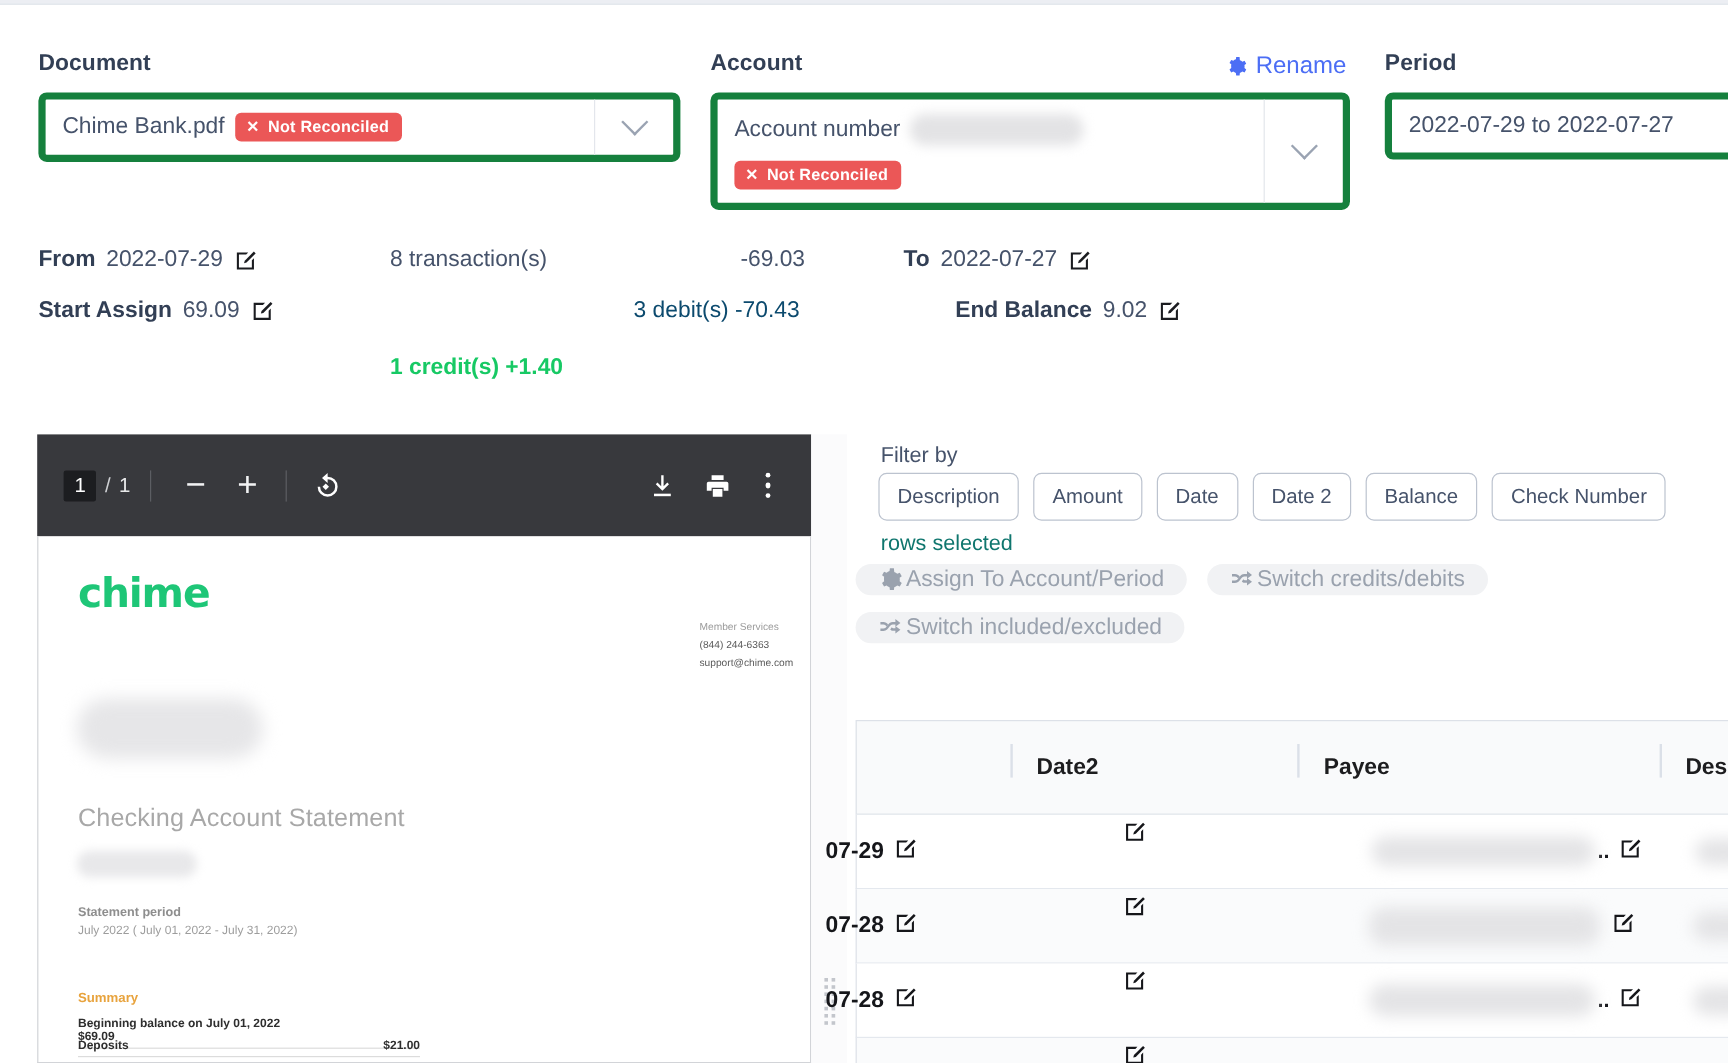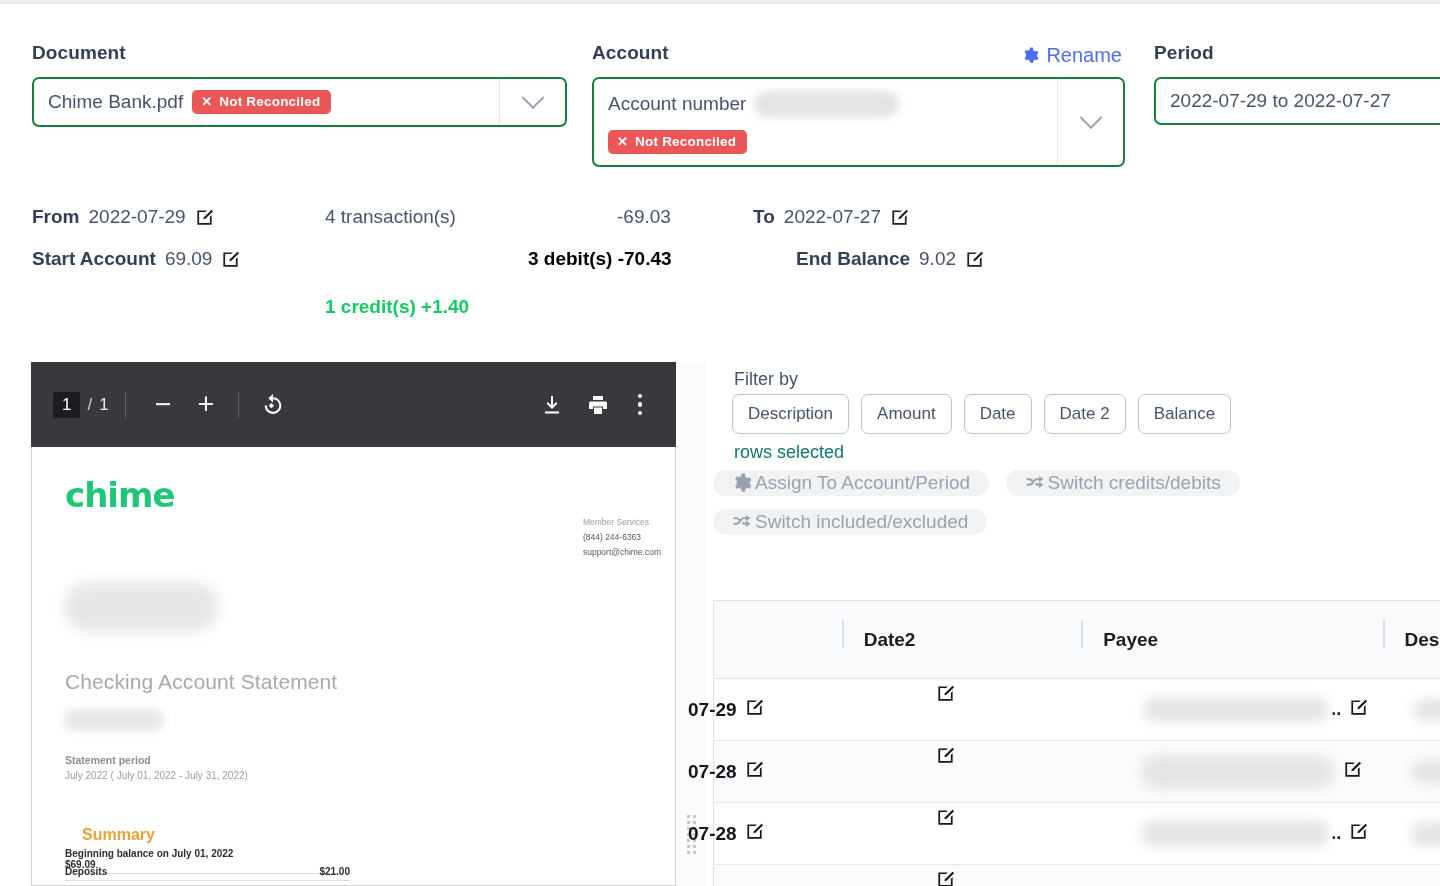--- a/index.html
+++ b/index.html
@@ -17,21 +17,21 @@
 
   .field-label {
     font-size:19px; font-weight:bold; color:#323f55; letter-spacing:0.1px;
   }
 
   .doc-block { position:absolute; left:32px; top:0; width:535px; }
   .acct-block { position:absolute; left:592px; top:0; width:533px; }
   .period-block { position:absolute; left:1154px; top:0; width:330px; }
 
   .select-box {
-    margin-top:13px; border:2px solid #15803d; border-radius:7px; background:#fff;
+    margin-top:13px; border:6px solid #15803d; border-radius:7px; background:#fff;
     display:flex; align-items:stretch; position:relative;
   }
   .select-inner { flex:1; padding:11px 14px; display:flex; align-items:center; flex-wrap:wrap; gap:9px; min-height:26px; }
   .select-inner.tall { min-height:80px; align-content:flex-start; padding-top:12px; }
   .select-text { font-size:19px; color:#46536b; white-space:nowrap; }
   .caret-wrap { width:66px; display:flex; align-items:center; justify-content:center; border-left:1px solid #e3e6ec; }
   .caret-wrap.tall { align-items:center; }
   .caret { width:16px; height:16px; border-right:2.4px solid #9aa3b2; border-bottom:2.4px solid #9aa3b2; transform:rotate(45deg) translate(-3px,-3px); }
 
   .badge {
@@ -49,21 +49,21 @@
     color:#4c6ef5; font-size:20px; cursor:pointer;
   }
   .gear { width:17px; height:17px; fill:#4c6ef5; }
 
   
   .stats { position:absolute; left:0; top:206px; width:1440px; }
   .stats-row { position:relative; height:42px; }
   .st { position:absolute; font-size:19px; color:#46536b; white-space:nowrap; display:flex; align-items:center; gap:9px; }
   .st b { font-weight:bold; color:#323f55; }
   .st.green { color:#17c964; font-weight:bold; }
-  .st.red { color:#000000; font-weight:bold; }
+  .st.red { color:#0c4a6e; font-weight:normal; }
   .pencil { width:19px; height:19px; display:inline-block; position:relative; flex:0 0 auto; }
   .pencil svg { width:19px; height:19px; }
 
   
   .pdf-pane { position:absolute; left:31px; top:362px; width:645px; height:524px; background:#fff; }
   .pdf-toolbar {
     height:85px; background:#38393d; display:flex; align-items:center; padding:0 22px;
     color:#fff;
   }
   .pg-box { background:#1c1d20; color:#fff; font-size:17px; padding:3px 9px; border-radius:2px; min-width:26px; text-align:center; }
@@ -78,21 +78,21 @@
 
   .pdf-page { height:439px; background:#fff; border:1px solid #d2d4d8; border-top:none; position:relative; overflow:hidden; }
   .chime-logo { position:absolute; left:33px; top:28px; font-size:34px; font-weight:bold; color:#1ec677; letter-spacing:-1px; font-family:"DejaVu Sans", sans-serif; }
   .member-svc { position:absolute; right:14px; top:68px; text-align:left; font-size:8.5px; color:#5a5a5a; line-height:1.75; }
   .member-svc .ttl { color:#9b9b9b; }
   .redact-blob { position:absolute; left:32px; top:135px; width:155px; height:50px; background:#e6e6e8; border-radius:25px; filter:blur(7px); }
   .stmt-title { position:absolute; left:33px; top:223px; font-size:21px; color:#a8a8a8; letter-spacing:0.1px; }
   .redact-blob2 { position:absolute; left:32px; top:262px; width:100px; height:22px; background:#e8e8ea; border-radius:11px; filter:blur(4px); }
   .stmt-period-lbl { position:absolute; left:33px; top:307px; font-size:10.5px; color:#8e8e8e; font-weight:bold; }
   .stmt-period-val { position:absolute; left:33px; top:323px; font-size:10px; color:#9d9d9d; }
-  .summary-lbl { position:absolute; left:50px; top:379px; font-size:16px; color:#e8a33d; font-weight:bold; }
+  .summary-lbl { position:absolute; left:33px; top:379px; font-size:11px; color:#e8a33d; font-weight:bold; }
   .sum-row { position:absolute; left:33px; width:285px; display:flex; justify-content:space-between; font-size:10px; color:#2e2e2e; font-weight:bold; border-bottom:1px solid #dcdcdc; padding-bottom:3px; }
   .sum-row.r1 { top:401px;flex-direction:column; }
   .sum-row.r2 { top:419px; }
 
   
   .divider { position:absolute; left:676px; top:362px; width:30px; height:524px; background:#fbfbfc; }
   .grip { position:absolute; left:687px; top:815px; display:grid; grid-template-columns:repeat(2,3px); gap:3px; }
   .grip i { width:3px; height:3px; background:#c3c6cc; display:block; }
 
   
@@ -202,34 +202,34 @@
   <div class="stats">
     <div class="stats-row">
       <div class="st" style="left:32px;">
         <b>From</b>
         <span>2022-07-29</span>
         <span class="pencil"><svg viewBox="0 0 24 24" fill="#1b1c20">
               <path d="M3 3h12l-2.2 2.2H5.2v13.6h13.6v-7.6L21 9v12H3z"></path>
               <path d="M20.9 2.1l1.9 1.9-9.6 9.6-2.6.7.7-2.6z"></path>
             </svg></span>
       </div>
-      <div class="st" style="left:325px;">4 transaction(s)</div>
+      <div class="st" style="left:325px;">8 transaction(s)</div>
       <div class="st" style="left:617px;">-69.03</div>
       <div class="st" style="left:753px;">
         <b>To</b>
         <span>2022-07-27</span>
         <span class="pencil"><svg viewBox="0 0 24 24" fill="#1b1c20">
               <path d="M3 3h12l-2.2 2.2H5.2v13.6h13.6v-7.6L21 9v12H3z"></path>
               <path d="M20.9 2.1l1.9 1.9-9.6 9.6-2.6.7.7-2.6z"></path>
             </svg></span>
       </div>
     </div>
     <div class="stats-row">
       <div class="st" style="left:32px;">
-        <b>Start Account</b>
+        <b>Start Assign</b>
         <span>69.09</span>
         <span class="pencil"><svg viewBox="0 0 24 24" fill="#1b1c20">
               <path d="M3 3h12l-2.2 2.2H5.2v13.6h13.6v-7.6L21 9v12H3z"></path>
               <path d="M20.9 2.1l1.9 1.9-9.6 9.6-2.6.7.7-2.6z"></path>
             </svg></span>
       </div>
       <div class="st green" style="left:325px;margin-top:48px;">1 credit(s) +1.40</div>
       <div class="st red" style="left:528px;">3 debit(s) -70.43</div>
       <div class="st" style="left:796px;">
         <b>End Balance</b>
@@ -318,20 +318,21 @@
   </div>
 
   <div class="right-pane">
     <div class="filter-lbl">Filter by</div>
     <div class="chips">
       <div class="chip">Description</div>
       <div class="chip">Amount</div>
       <div class="chip">Date</div>
       <div class="chip">Date 2</div>
       <div class="chip">Balance</div>
+      <div class="chip">Check Number</div>
     </div>
     <div class="rows-selected">rows selected</div>
 
     <div class="actions">
       <button class="act-btn">
         <svg class="act-ic" viewBox="0 0 24 24">
             <path d="M12 8a4 4 0 1 0 0 8 4 4 0 0 0 0-8zm9.4 4c0-.6-.05-1.2-.15-1.75l2.1-1.6-2-3.46-2.5 1a8.9 8.9 0 0 0-3-1.74L15.5.6h-4l-.35 2.85a8.9 8.9 0 0 0-3 1.74l-2.5-1-2 3.46 2.1 1.6A9.5 9.5 0 0 0 5.6 12c0 .6.05 1.2.15 1.75l-2.1 1.6 2 3.46 2.5-1a8.9 8.9 0 0 0 3 1.74l.35 2.85h4l.35-2.85a8.9 8.9 0 0 0 3-1.74l2.5 1 2-3.46-2.1-1.6c.1-.55.15-1.15.15-1.75z"></path>
           </svg>
         <span>Assign To Account/Period</span>
       </button>

